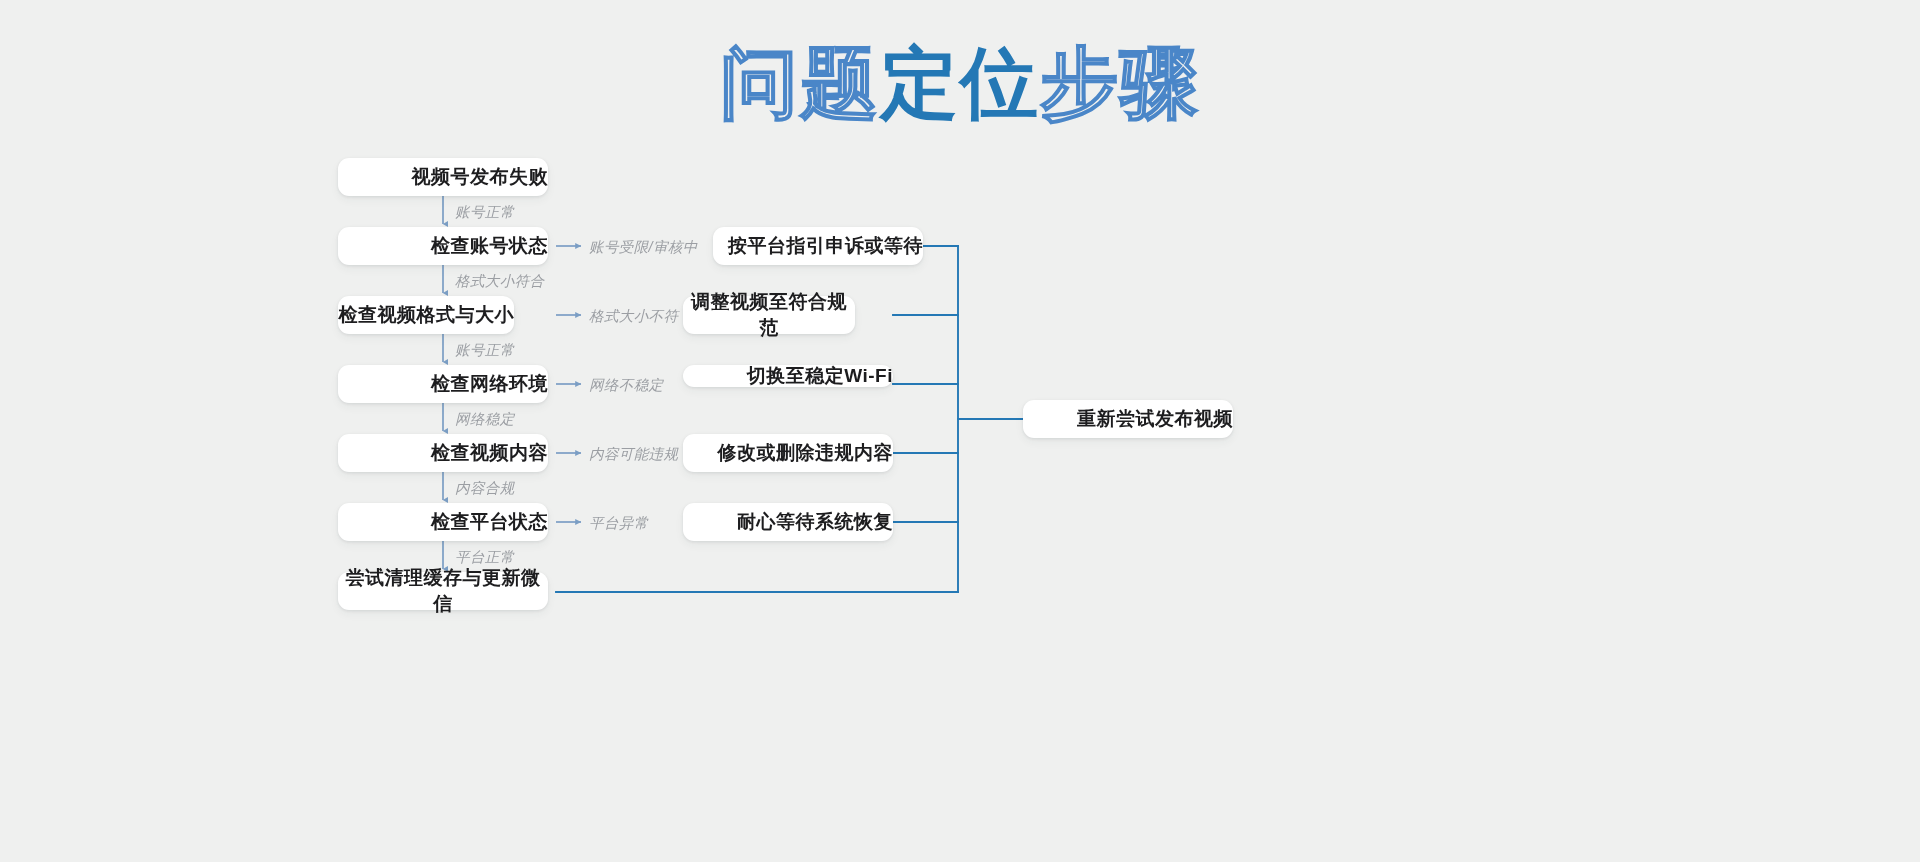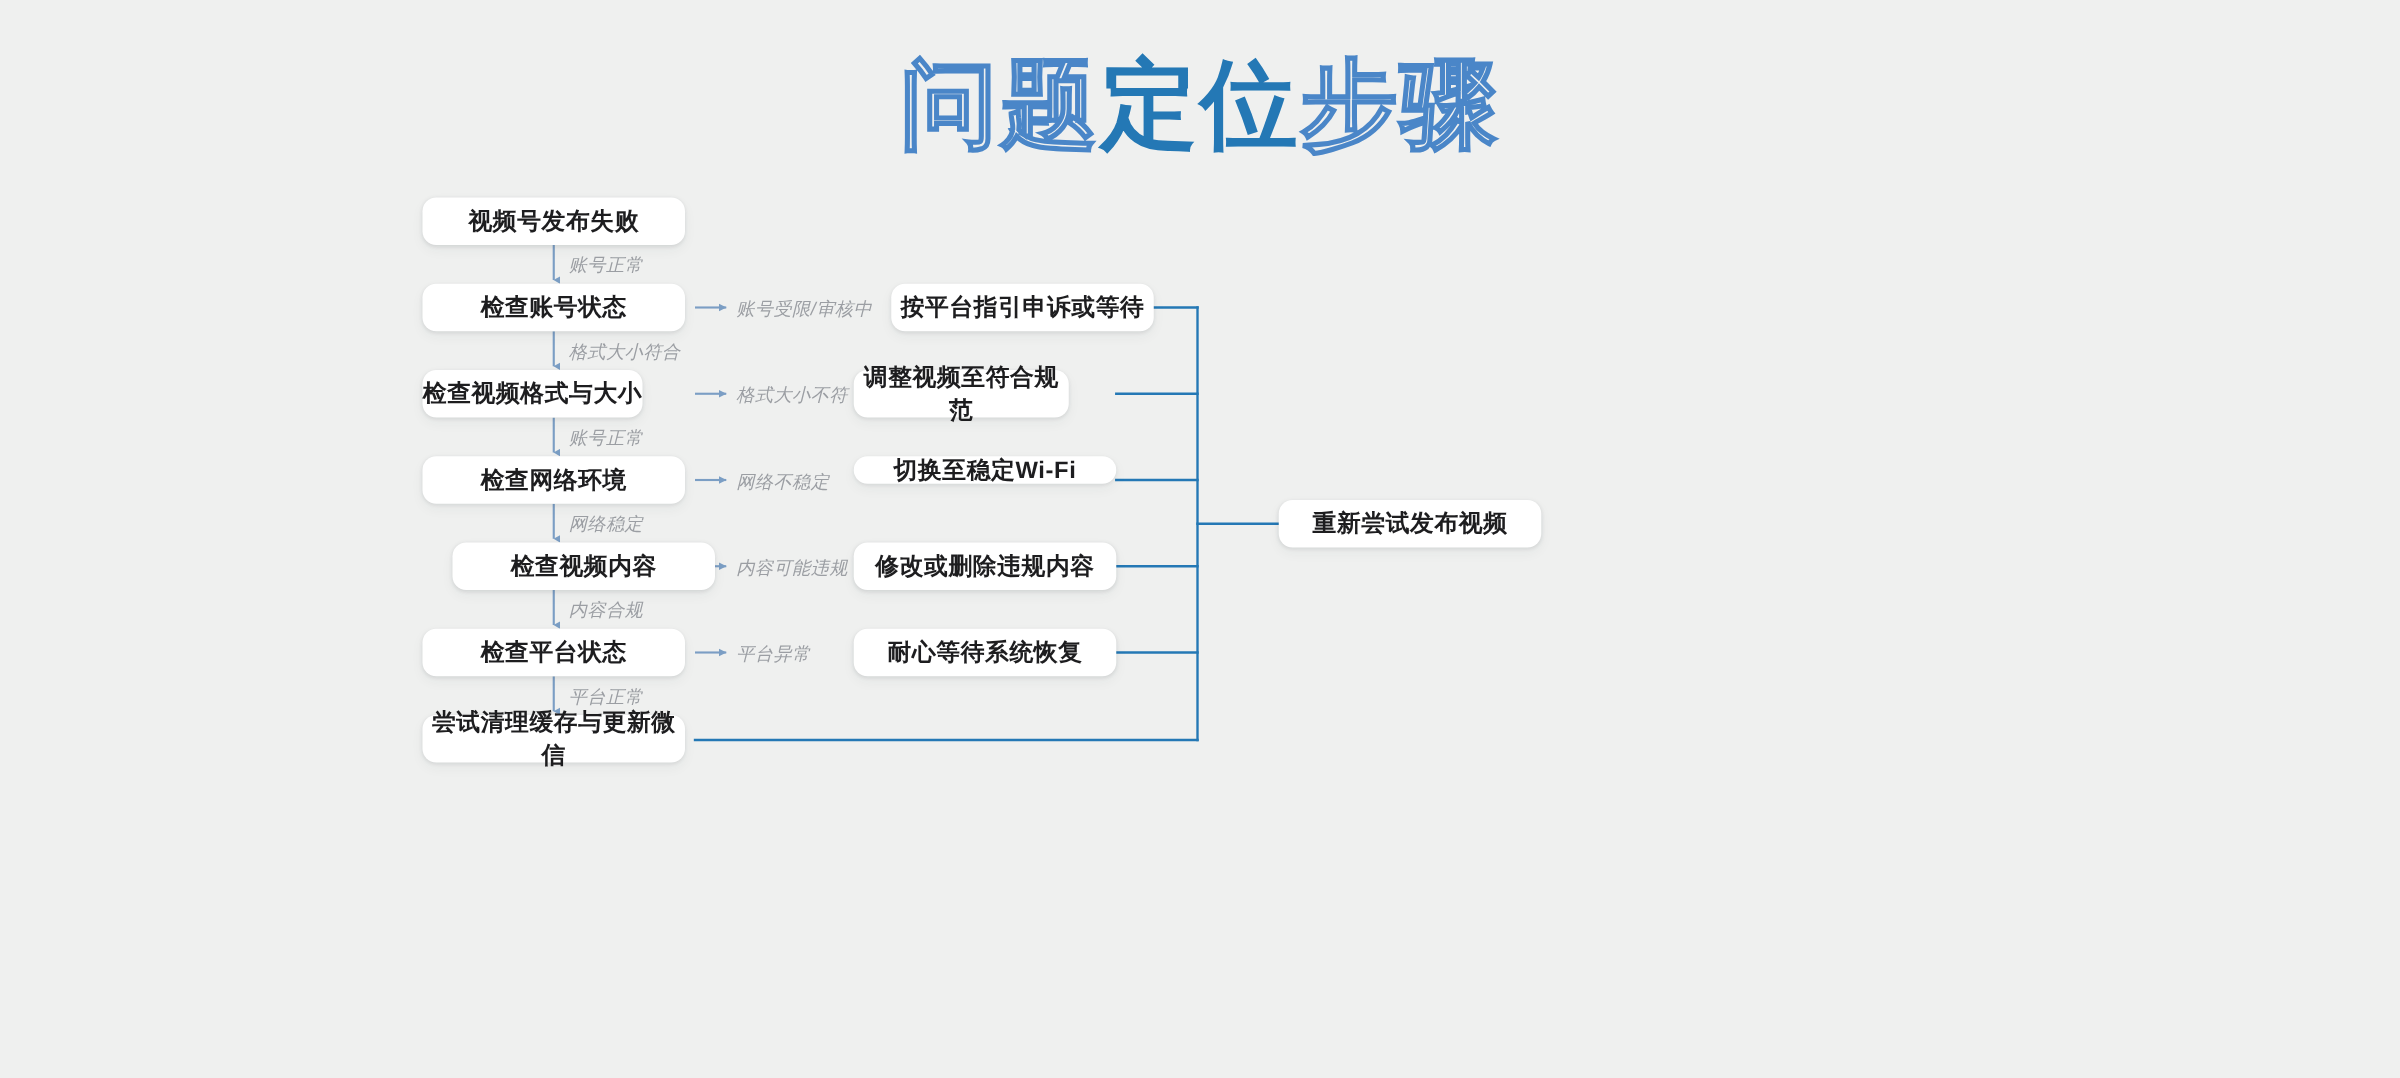--- a/index.html
+++ b/index.html
@@ -42,21 +42,21 @@
   }
 
   
   .node {
     position: absolute;
     background: #ffffff;
     border-radius: 11px;
     box-shadow: 0 1px 3px rgba(40,50,60,0.10), 0 4px 10px rgba(40,50,60,0.05);
     display: flex;
     align-items: center;
-    justify-content: center;
+    justify-content: flex-end;
     color: #1d1d1f;
     font-size: 19px;
     font-weight: 700;
     letter-spacing: 0.5px;
     text-align: center;
     z-index: 3;
   }
 
   
   .edge-label {
@@ -136,21 +136,21 @@
   </div>
 
   <div class="node" style="left:338px; top:296px; width:176px; height:38px;">
     <span>检查视频格式与大小</span>
   </div>
 
   <div class="node" style="left:338px; top:365px; width:210px; height:38px;">
     <span>检查网络环境</span>
   </div>
 
-  <div class="node" style="left:338px; top:434px; width:210px; height:38px;margin-left:24px;">
+  <div class="node" style="left:338px; top:434px; width:210px; height:38px;">
     <span>检查视频内容</span>
   </div>
 
   <div class="node" style="left:338px; top:503px; width:210px; height:38px;">
     <span>检查平台状态</span>
   </div>
 
   <div class="node" style="left:338px; top:572px; width:210px; height:38px;">
     <span>尝试清理缓存与更新微信</span>
   </div>

